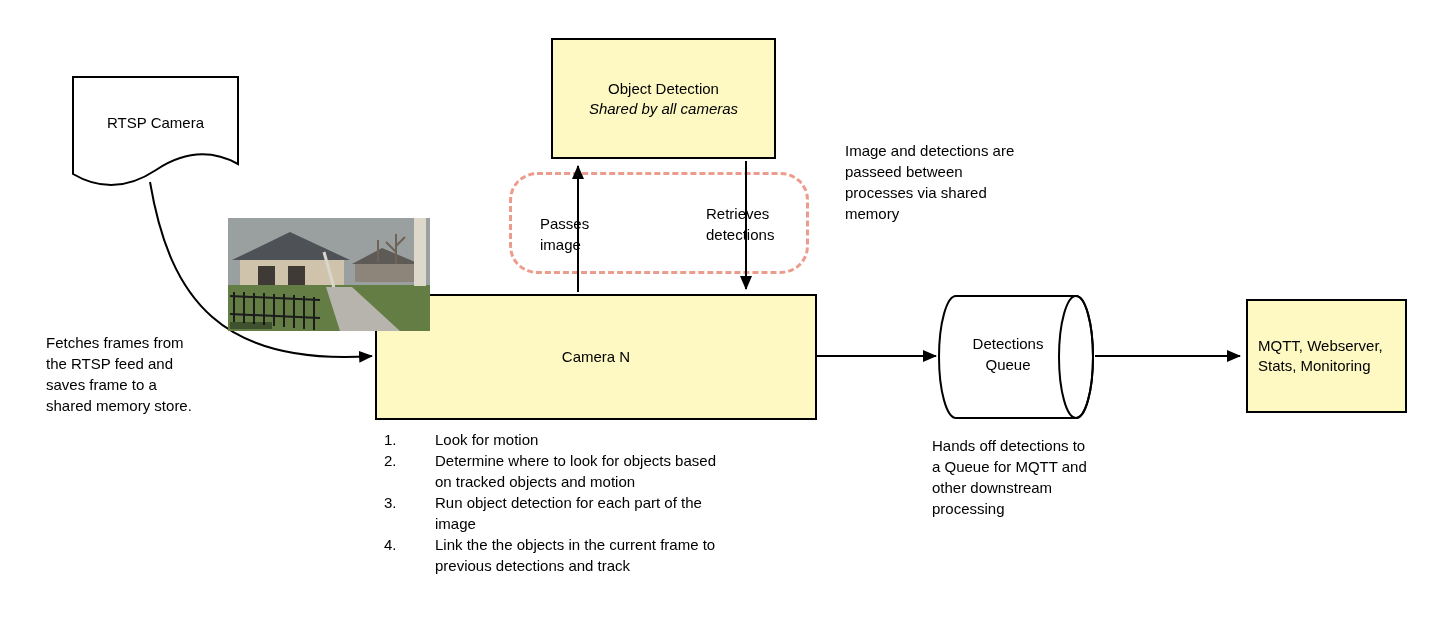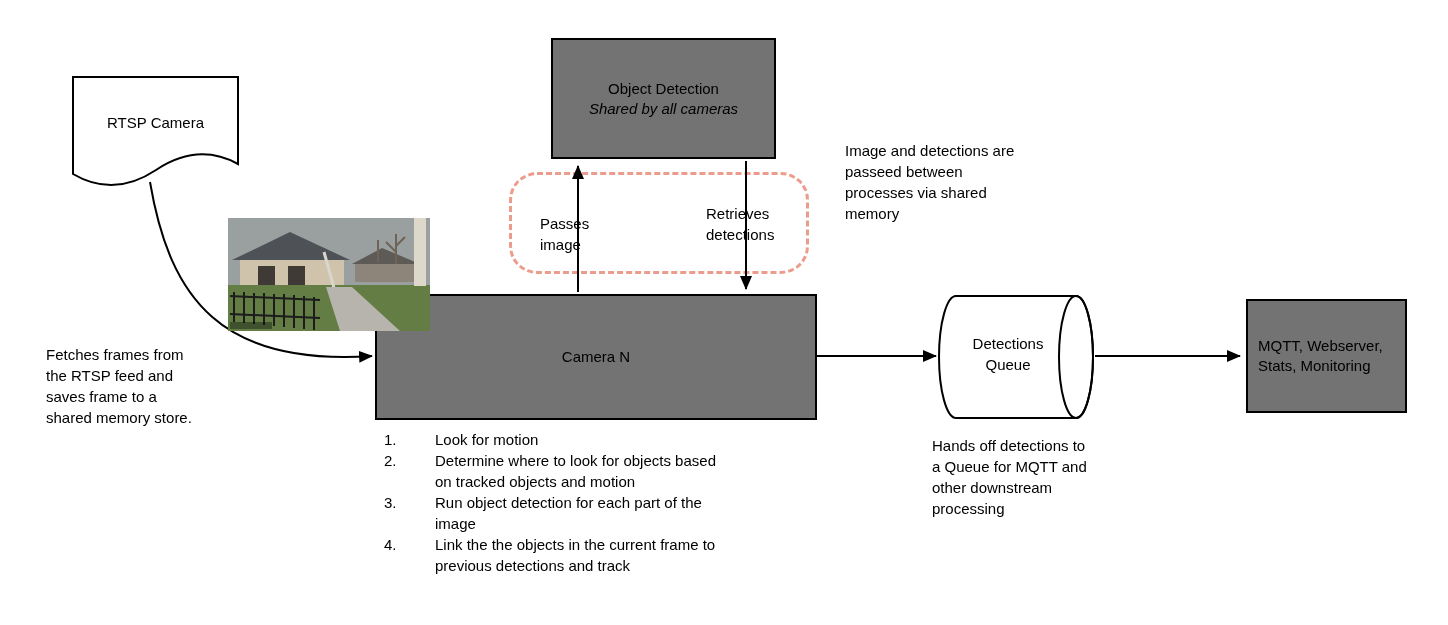--- a/index.html
+++ b/index.html
@@ -1,21 +1,21 @@
 <!DOCTYPE html>
 <html><head>
 <meta charset="utf-8">
 <style>
   html,body{margin:0;padding:0;background:#fff;}
   #canvas{
     position:relative;width:1448px;height:625px;background:#fff;
     font-family:"Liberation Sans",sans-serif;font-size:15px;color:#000;overflow:hidden;
   }
   .box{
-    position:absolute;background:#737373;border:2px solid #000;
+    position:absolute;background:#fef9c3;border:2px solid #000;
     display:flex;flex-direction:column;align-items:center;justify-content:center;
     text-align:center;line-height:20px;z-index:2;box-sizing:border-box;
   }
   .note{position:absolute;line-height:21px;z-index:2;}
   .label{position:absolute;line-height:21px;z-index:2;}
   .center{text-align:center;}
   .bold{font-weight:bold;}
   .italic{font-style:italic;}
   .dashed-zone{
     position:absolute;left:509px;top:172px;width:300px;height:102px;
@@ -133,15 +133,15 @@
   </div>
 
   <div class="label center" style="left:963px;top:333px;width:90px;">Detections Queue</div>
 
   <div class="note" style="left:932px;top:435px;width:162px;">Hands off detections to a Queue for MQTT and other downstream processing</div>
 
   <div class="box" style="left:1246px;top:299px;width:161px;height:114px;padding:3px 10px;text-align:left;align-items:flex-start;">
     <span>MQTT, Webserver, Stats, Monitoring</span>
   </div>
 
-  <div class="note" style="left:46px;top:344px;width:152px;">Fetches frames from the RTSP feed and saves frame to a shared memory store.</div>
+  <div class="note" style="left:46px;top:332px;width:152px;">Fetches frames from the RTSP feed and saves frame to a shared memory store.</div>
 
 </div>
 
 </body></html>

